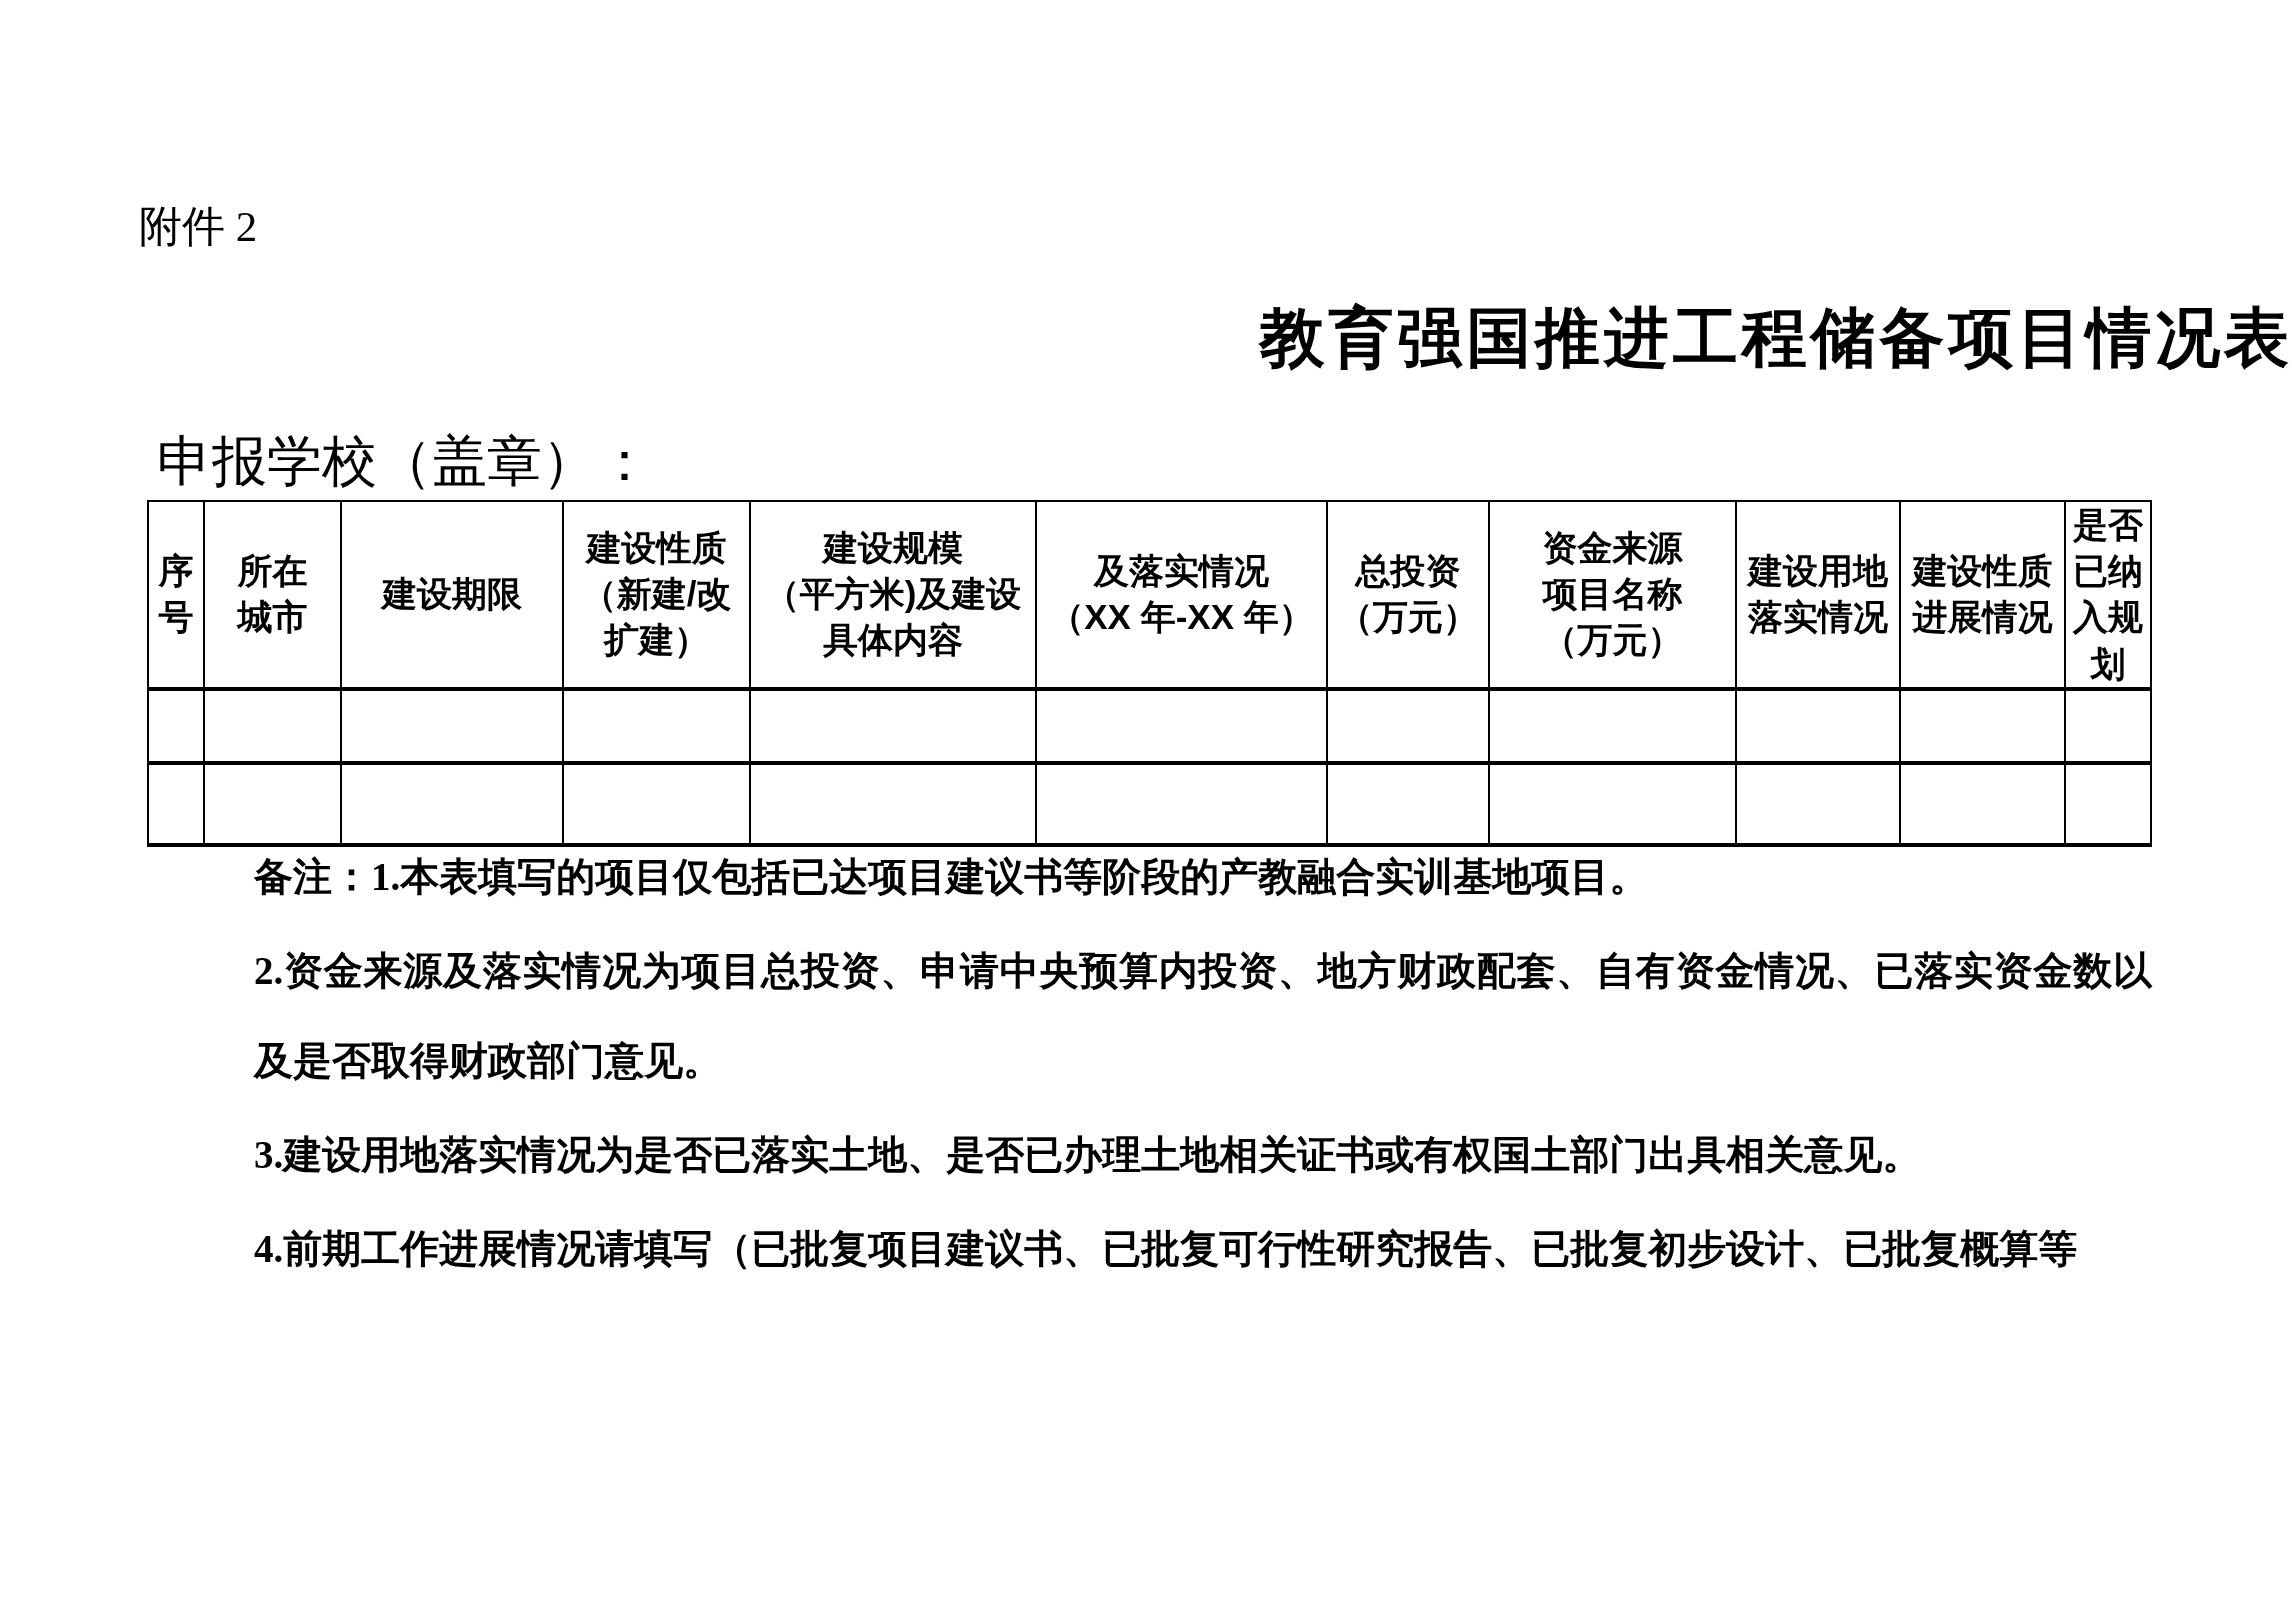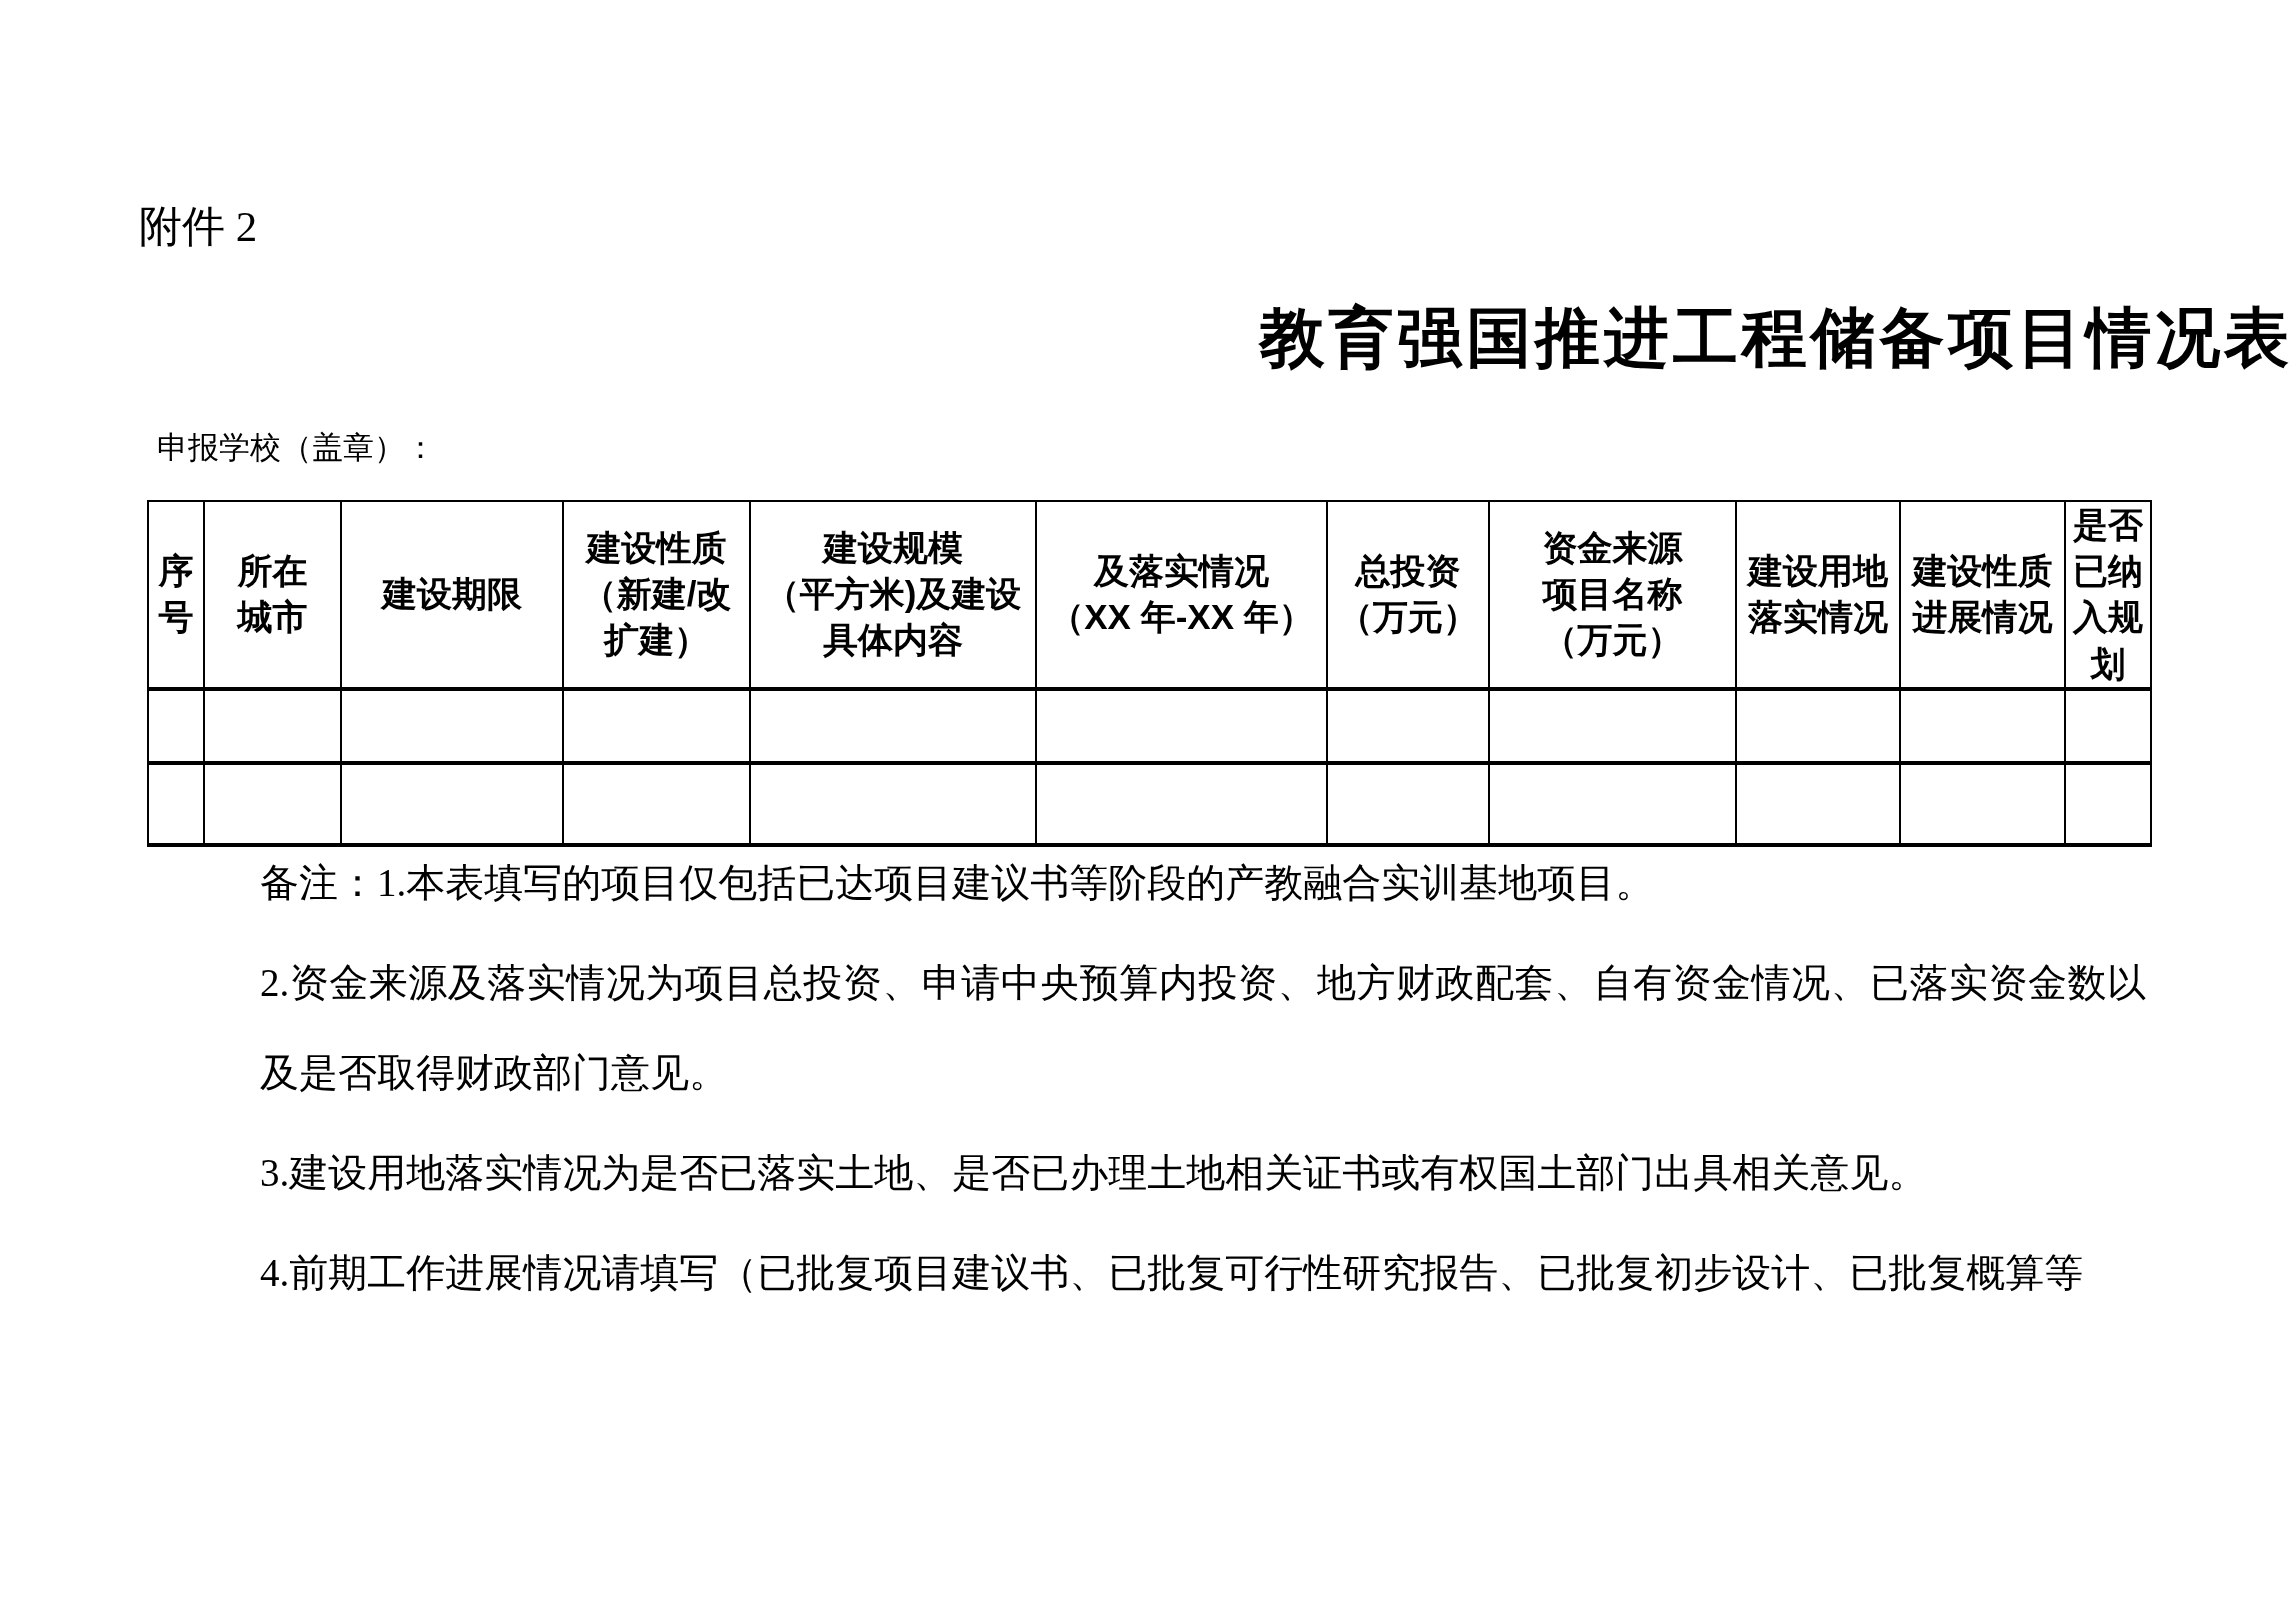--- a/index.html
+++ b/index.html
@@ -16,21 +16,21 @@
     font-size:43px; line-height:1.2;
   }
   .title {
     position:absolute; left:0; top:294px; width:2293px;
     margin:0; text-align:right;
     font-size:65px; font-weight:bold; letter-spacing:3.9px;
     font-family:"Liberation Serif", serif;
   }
   .school {
     position:absolute; left:157px; top:429px;
-    font-size:31px; line-height:1.2;
+    font-size:55px; line-height:1.2;
   }
   table.form {
     position:absolute; left:147px; top:500px;
     width:2003px;
     border-collapse:collapse; table-layout:fixed;
   }
   table.form th, table.form td {
     border:2.9px solid #000;
     padding:0 2px;
     text-align:center; vertical-align:middle;
@@ -45,23 +45,24 @@
     height:169px;
   }
   table.form tbody td { border-bottom-width:4.9px; }
   table.form tbody tr.r1 { height:74px; }
   table.form tbody tr.r2 { height:82px; }
   .notes {
     position:absolute; left:250px; top:828px; width:1906px;
     font-size:39px;
   }
   .notes p {
-    margin:10px; line-height:90px;
+    margin:4px; line-height:90px;
     text-align:justify;
     text-align-last:left;
+    font-weight:bold;
   }
   .pagenum {
     position:absolute; left:0; top:1390px; width:2293px;
     text-align:center; font-size:41px;
   }
 </style>
 </head>
 <body>
 
 <div class="page">

